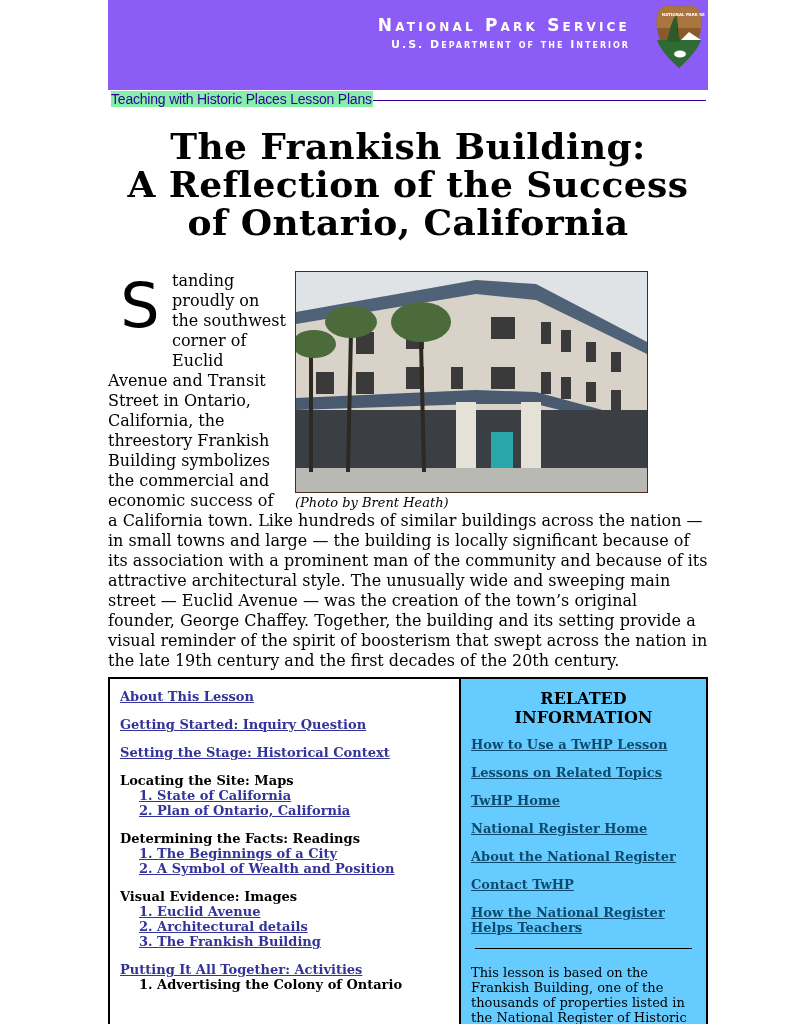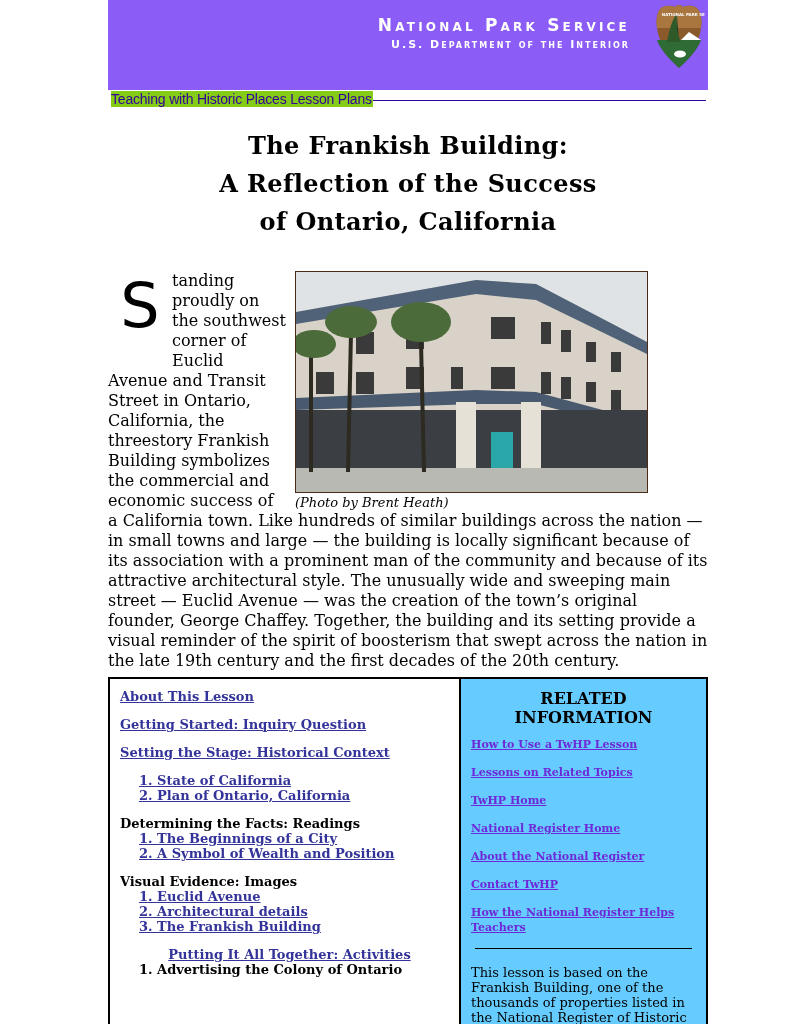--- a/index.html
+++ b/index.html
@@ -6,43 +6,43 @@
   body { width: 800px; height: 1024px; overflow: hidden; position: relative; font-family: "DejaVu Serif", serif; color: #000; }
   .page { position: absolute; left: 108px; top: 0; width: 600px; }
 
   
   .banner { position: relative; width: 600px; height: 90px; background: #8b5cf6; }
   .nps-title { position: absolute; right: 78px; top: 15px; color: #fff; font-family: "DejaVu Sans", sans-serif; font-weight: bold; font-size: 17px; letter-spacing: 3.2px; font-variant: small-caps; white-space: nowrap; }
   .nps-sub { position: absolute; right: 78px; top: 38px; color: #fff; font-family: "DejaVu Sans", sans-serif; font-weight: bold; font-size: 11px; letter-spacing: 2px; font-variant: small-caps; white-space: nowrap; }
   .arrowhead { position: absolute; right: 3px; top: 2px; width: 52px; height: 67px; }
 
   .twhp-bar { position: relative; height: 18px; margin-top: 1px; }
-  .twhp-label { position: absolute; left: 3px; top: 0; font-family: "Liberation Sans", sans-serif; font-size: 14px; color: #330099; background: #84cc16; padding-right: 1px; white-space: nowrap; letter-spacing: -0.2px; }
+  .twhp-label { position: absolute; left: 3px; top: 0; font-family: "Liberation Sans", sans-serif; font-size: 14px; color: #330099; background: #86efac; padding-right: 1px; white-space: nowrap; letter-spacing: -0.2px; }
   .twhp-line { position: absolute; left: 3px; right: 2px; top: 9px; border-top: 1px solid #330099; }
 
-  .title { text-align: center; font-family: "DejaVu Serif", serif; font-weight: bold; font-size: 24px; line-height: 38px; margin: 18px 0 0 0; letter-spacing: 0.4px; }
+  .title { text-align: center; font-family: "DejaVu Serif", serif; font-weight: bold; font-size: 36px; line-height: 38px; margin: 18px 0 0 0; letter-spacing: 0.4px; }
 
   .intro { position: relative; margin-top: 30px; font-size: 16px; line-height: 20px; }
   .dropcap { float: left; font-family: "DejaVu Sans", sans-serif; font-size: 62px; line-height: 62px; width: 64px; text-align: center; height: 78px; padding-top: 4px; }
   .photo-wrap { float: right; width: 407px; margin: 0 6px 0 8px; }
   .photo { width: 351px; height: 220px; border: 1px solid #4a2b1a; position: relative; overflow: hidden; background: #e8e8e8; }
   .caption { font-style: italic; font-size: 13px; line-height: 16px; margin-top: 2px; }
 
   
   .toc-box { position: absolute; left: 108px; top: 677px; width: 596px; height: 360px; border: 2px solid #000; display: flex; }
   .toc-left { width: 339px; border-right: 2px solid #000; padding: 10px 0 0 10px; }
   .toc-right { flex: 1; background: #66ccff; padding: 10px 10px 0 10px; }
   .box-heading { text-align: center; font-weight: bold; font-size: 16px; line-height: 19px; margin-bottom: 10px; }
   .toc-link { display: block; color: #333399; font-weight: bold; font-size: 13px; line-height: 15px; text-decoration: underline; margin-bottom: 13px; }
   .toc-group { margin-bottom: 13px; }
   .toc-group-label { font-weight: bold; font-size: 13px; line-height: 15px; }
   .toc-sub { display: block; color: #333399; font-weight: bold; font-size: 13px; line-height: 15px; text-decoration: underline; margin-left: 19px; }
   .toc-sub-plain { display: block; font-weight: bold; font-size: 13px; line-height: 15px; margin-left: 19px; }
-  .toc-group .toc-link { margin-bottom: 0; text-align: center; }
-  .rel-link { display: block; color: #6d28d9; font-weight: bold; font-size: 11px; line-height: 15px; text-decoration: underline; margin-bottom: 13px; }
+  .toc-group .toc-link { margin-bottom: 0; }
+  .rel-link { display: block; color: #0c4a6e; font-weight: bold; font-size: 13px; line-height: 15px; text-decoration: underline; margin-bottom: 13px; }
   .rel-rule { border-top: 1px solid #000; margin: 8px 4px 16px 4px; }
   .rel-text { font-size: 13px; line-height: 15px; }
 </style>
 </head>
 <body>
 
 <div class="page">
   <div class="banner">
     <div class="nps-title">National Park Service</div>
     <div class="nps-sub">U.S. Department of the Interior</div>
@@ -119,20 +119,21 @@
   </div>
 </div>
 
 <div class="toc-box">
   <div class="toc-left">
     <a class="toc-link">About This Lesson</a>
     <a class="toc-link">Getting Started: Inquiry Question</a>
     <a class="toc-link">Setting the Stage: Historical Context</a>
 
     <div class="toc-group">
+      <div class="toc-group-label">Locating the Site: Maps</div>
       <a class="toc-sub">1. State of California </a>
       <a class="toc-sub">2. Plan of Ontario, California</a>
     </div>
 
     <div class="toc-group">
       <div class="toc-group-label">Determining the Facts: Readings</div>
       <a class="toc-sub">1. The Beginnings of a City</a>
       <a class="toc-sub">2. A Symbol of Wealth and Position</a>
     </div>
 

